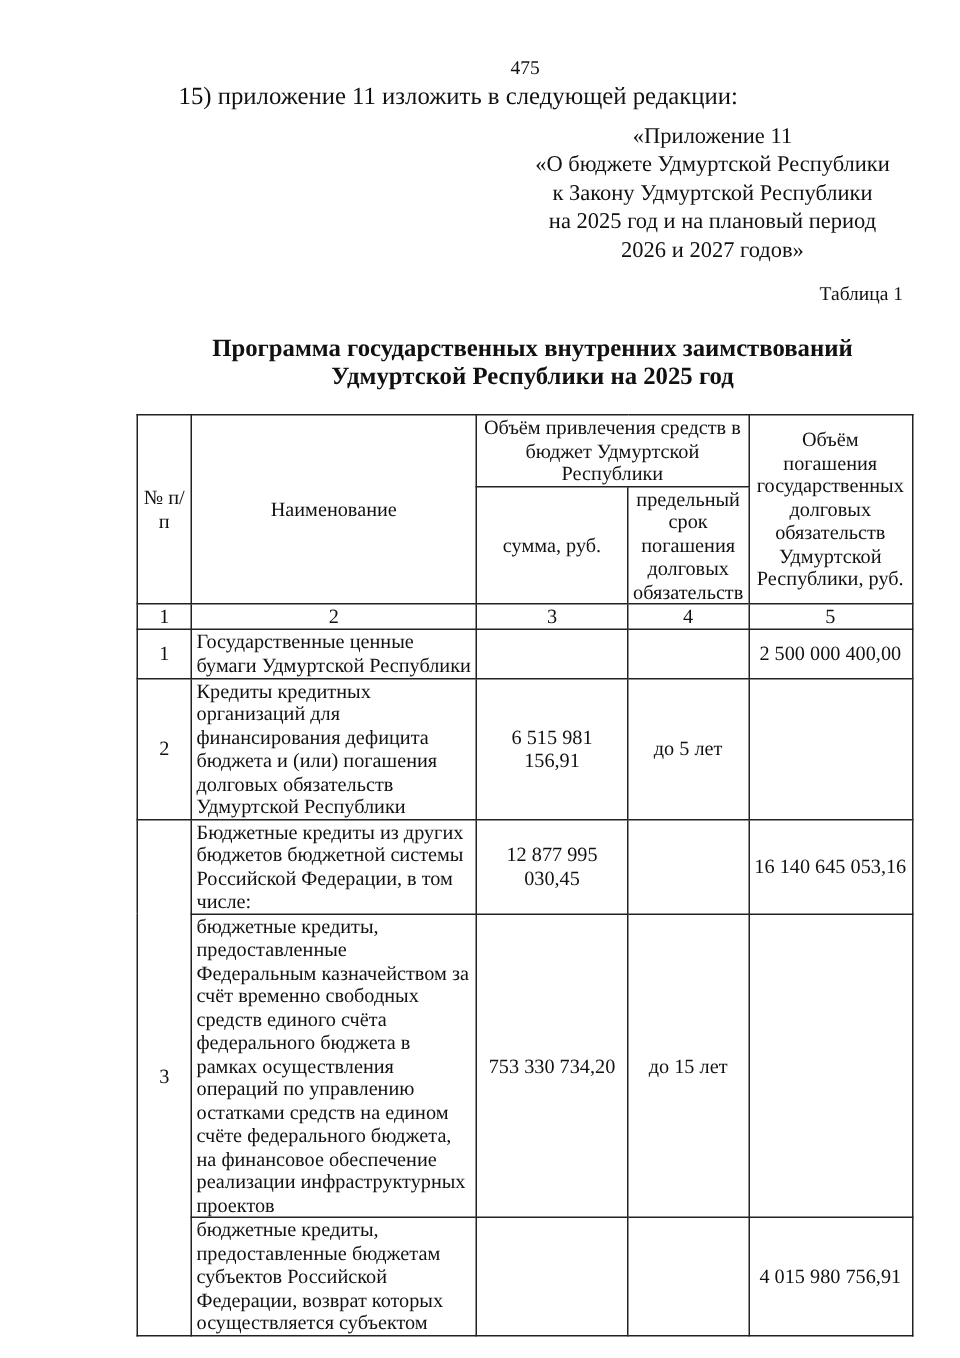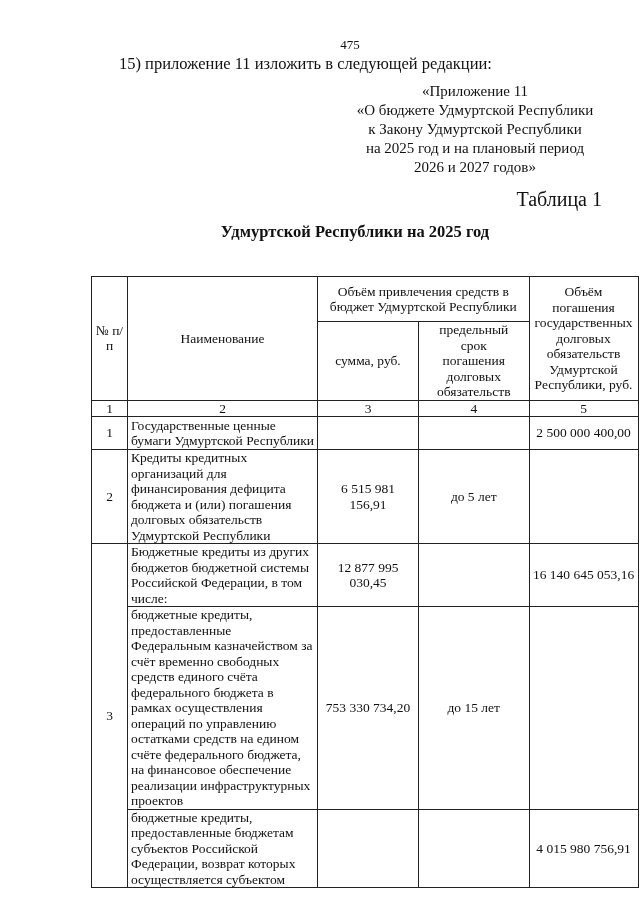--- a/index.html
+++ b/index.html
@@ -4,21 +4,21 @@
 <style>
   html, body { margin: 0; padding: 0; }
   body {
     width: 640px; height: 905px; background: #ffffff; position: relative; overflow: hidden;
     font-family: "Liberation Serif", "DejaVu Serif", serif; color: #111;
   }
   .abs { position: absolute; }
   .page-num { left: 0; width: 700px; top: 37px; text-align: center; font-size: 13px; }
   .intro { left: 119px; top: 54px; font-size: 16.5px; }
   .appendix { left: 330px; width: 290px; top: 82px; text-align: center; font-size: 15px; line-height: 19px; }
-  .table-label { right: 38px; top: 188px; font-size: 20px; }
+  .table-label { right: 38px; top: 188px; font-size: 13px; }
   .title { left: 100px; width: 510px; top: 222px; text-align: center; font-weight: bold; font-size: 16.5px; line-height: 19px; }
   table.main {
     position: absolute; left: 91px; top: 276px; border-collapse: collapse;
     font-size: 13.5px; line-height: 15.5px; table-layout: fixed;
   }
   table.main td {
     border: 1.2px solid #222; padding: 0 3px; vertical-align: middle;
   }
   .c { text-align: center; }
   .l { text-align: left; margin-top: 32px; }
@@ -33,41 +33,42 @@
   <div>«Приложение 11</div>
   <div>«О бюджете Удмуртской Республики</div>
   <div>к Закону Удмуртской Республики</div>
   <div>на 2025 год и на плановый период</div>
   <div>2026 и 2027 годов»</div>
 </div>
 
 <div class="abs table-label">Таблица 1</div>
 
 <div class="abs title">
+  <div>Программа государственных внутренних заимствований</div>
   <div>Удмуртской Республики на 2025 год</div>
 </div>
 
 <table class="main">
   <colgroup>
     <col style="width:36px">
     <col style="width:190px">
     <col style="width:101px">
     <col style="width:76px">
     <col style="width:109px">
   </colgroup>
   <tbody>
       <tr style="height:45px">
     <td rowspan="2" class="c">№ п/п</td>
     <td rowspan="2" class="c">Наименование</td>
     <td colspan="2" class="c">Объём привлечения средств в бюджет Удмуртской Республики</td>
     <td rowspan="2" class="c">Объём погашения государственных долговых обязательств Удмуртской Республики, руб.</td>
   </tr>
   <tr style="height:76px">
     <td class="c">сумма, руб.</td>
-    <td class="c" style="padding:0 18px">предельный срок погашения долговых обязательств</td>
+    <td class="c" style="padding:0 3px">предельный срок погашения долговых обязательств</td>
   </tr>
   <tr style="height:15px">
     <td class="c">1</td>
     <td class="c">2</td>
     <td class="c">3</td>
     <td class="c">4</td>
     <td class="c">5</td>
   </tr>
   <tr style="height:33px">
     <td class="c">1</td>

